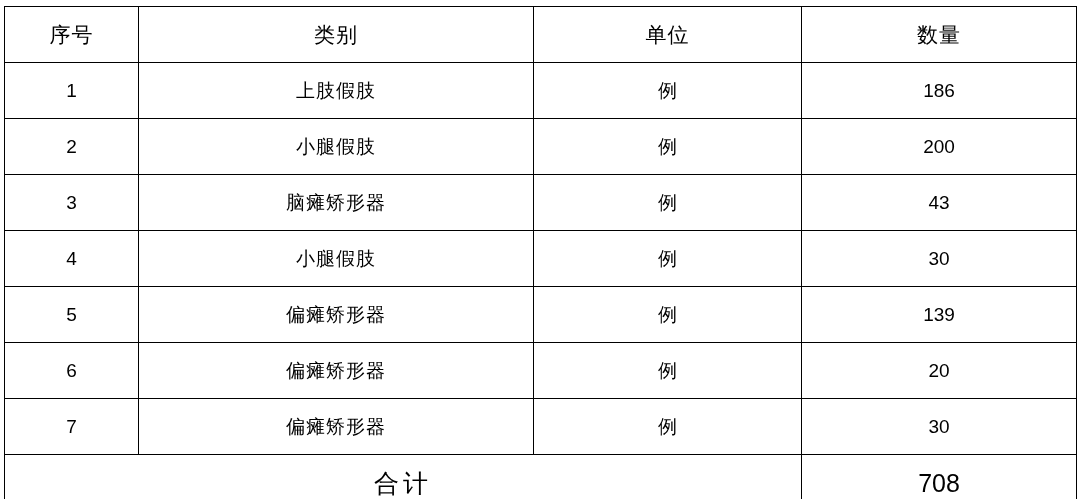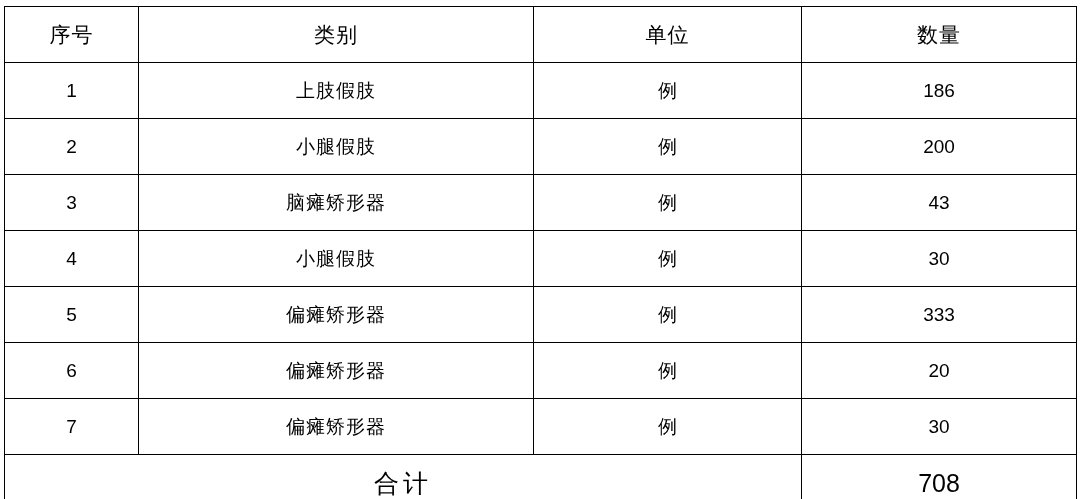--- a/index.html
+++ b/index.html
@@ -122,21 +122,21 @@
       <tr class="body-row">
         <td class="cell-index">4</td>
         <td class="cell-category">小腿假肢</td>
         <td class="cell-unit">例</td>
         <td class="cell-qty">30</td>
       </tr>
       <tr class="body-row">
         <td class="cell-index">5</td>
         <td class="cell-category">偏瘫矫形器</td>
         <td class="cell-unit">例</td>
-        <td class="cell-qty">333</td>
+        <td class="cell-qty">139</td>
       </tr>
       <tr class="body-row">
         <td class="cell-index">6</td>
         <td class="cell-category">偏瘫矫形器</td>
         <td class="cell-unit">例</td>
         <td class="cell-qty">20</td>
       </tr>
       <tr class="body-row">
         <td class="cell-index">7</td>
         <td class="cell-category">偏瘫矫形器</td>

